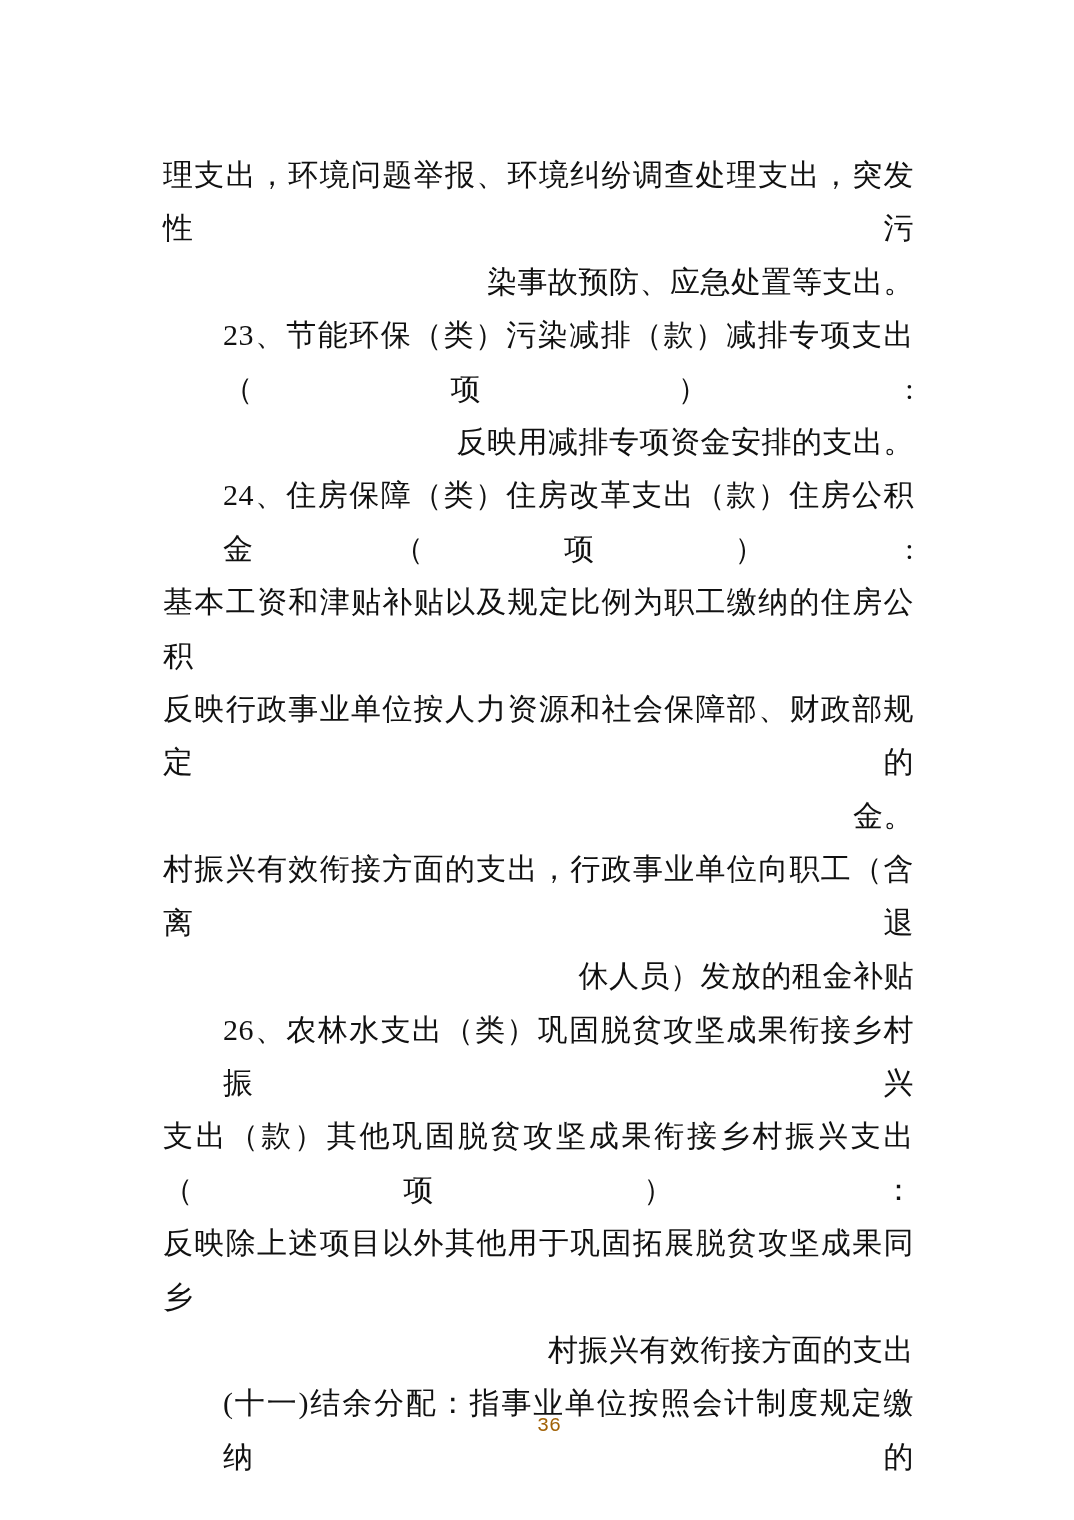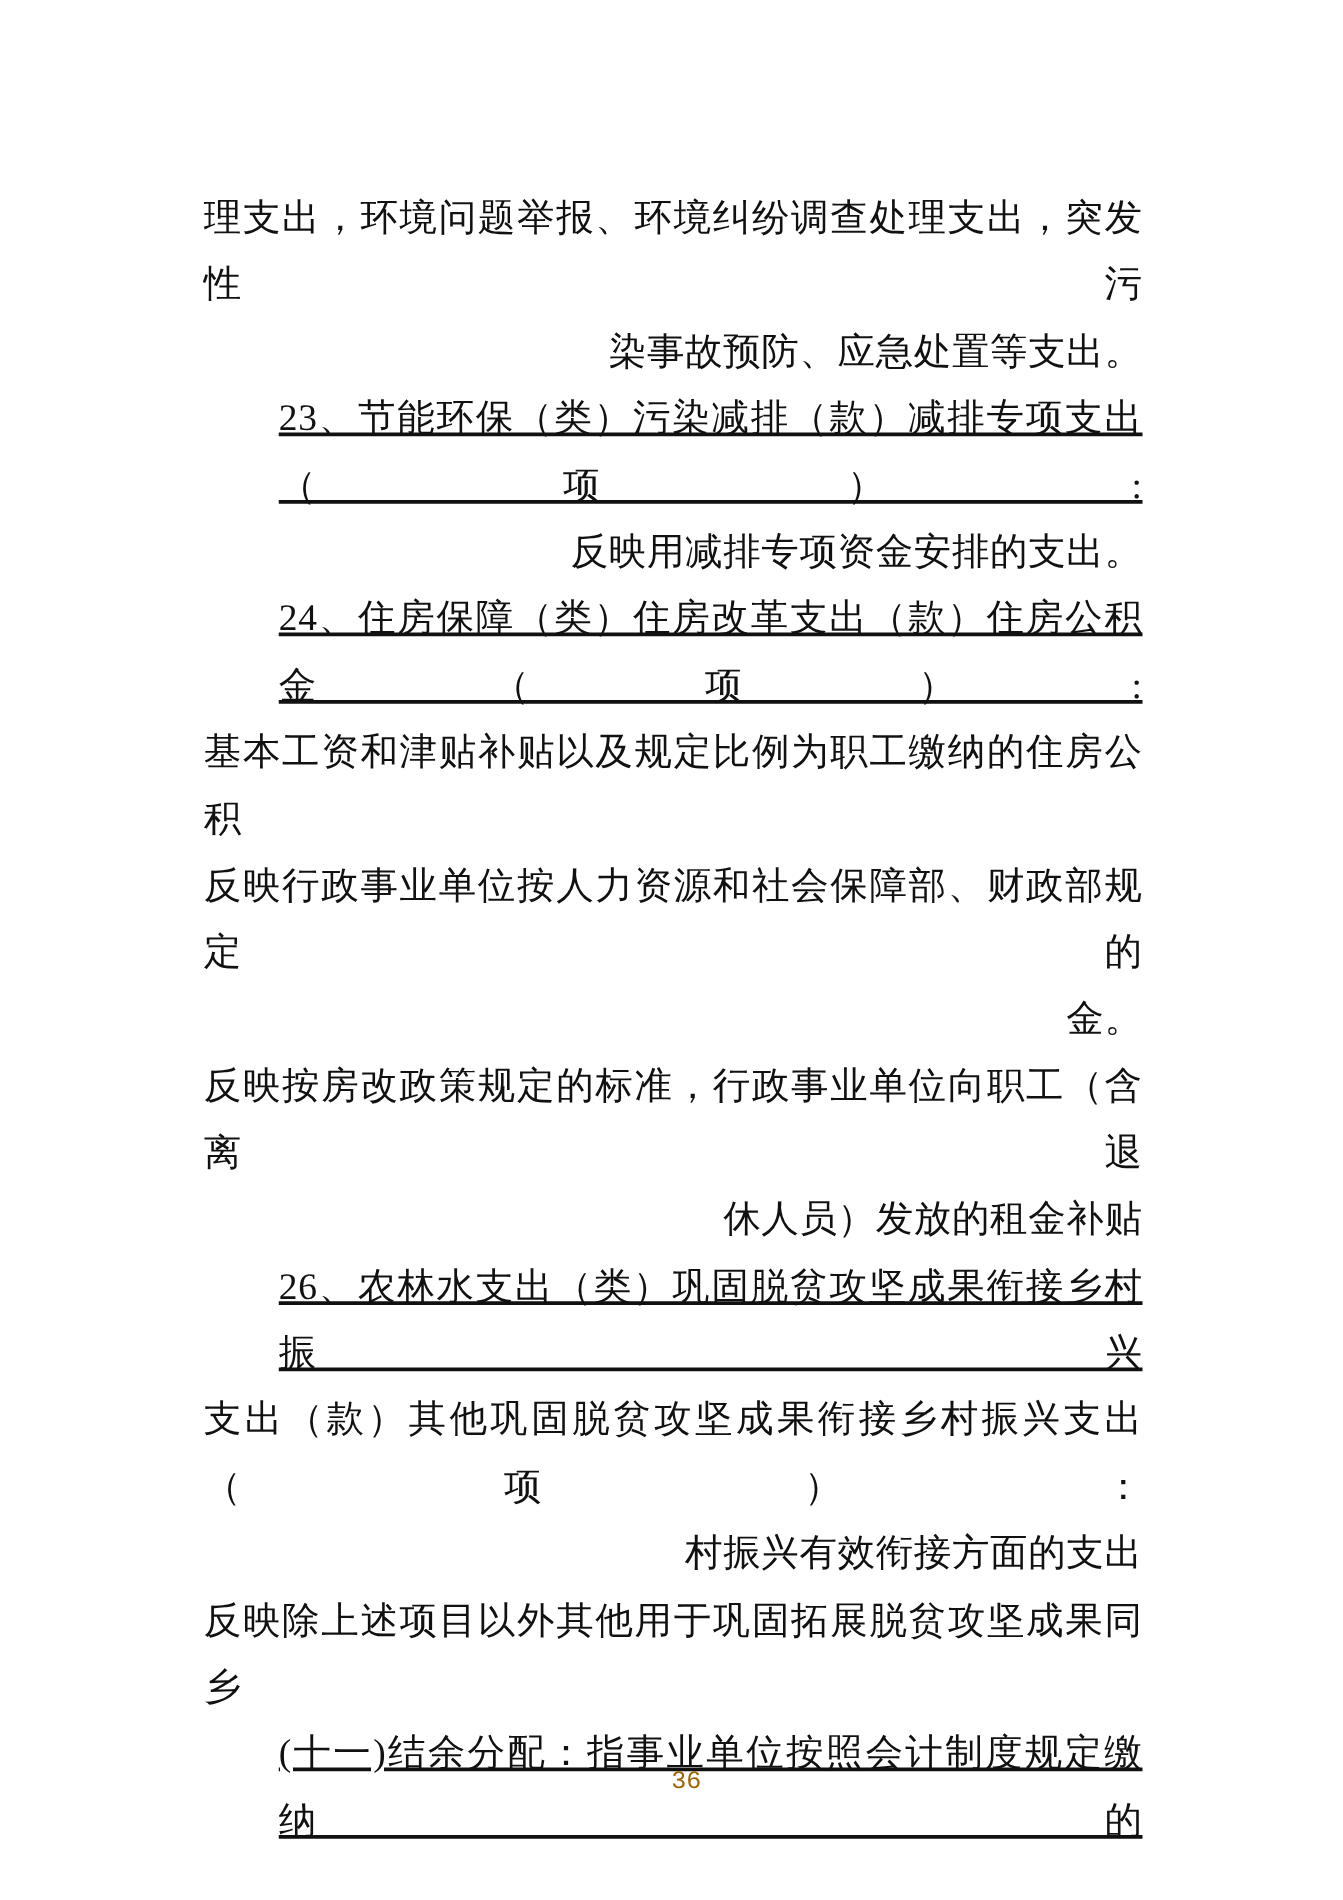--- a/index.html
+++ b/index.html
@@ -30,21 +30,20 @@
     text-align: right;
     letter-spacing: 0.5px;
   }
   .line.fill {
     text-align: justify;
     text-align-last: justify;
     text-justify: inter-character;
   }
   .line.indent {
     padding-left: 60px;
-    text-decoration: underline;
   }
   .page-footer {
     position: absolute;
     top: 1402px;
     left: 12px;
     width: 100%;
     text-align: center;
     font-size: 20px;
     color: #a16207;
     font-family: Liberation Mono, monospace;
@@ -56,23 +55,23 @@
 <div class="page">
   <div class="text-block">
     <div class="line fill">理支出，环境问题举报、环境纠纷调查处理支出，突发性污</div>
     <div class="line">染事故预防、应急处置等支出。</div>
     <div class="line fill indent">23、节能环保（类）污染减排（款）减排专项支出（项）:</div>
     <div class="line">反映用减排专项资金安排的支出。</div>
     <div class="line fill indent">24、住房保障（类）住房改革支出（款）住房公积金（项）:</div>
     <div class="line fill">基本工资和津贴补贴以及规定比例为职工缴纳的住房公积</div>
     <div class="line fill">反映行政事业单位按人力资源和社会保障部、财政部规定的</div>
     <div class="line">金。</div>
-    <div class="line fill">反映按房改政策规定的标准，行政事业单位向职工（含离退</div>
+    <div class="line fill">村振兴有效衔接方面的支出，行政事业单位向职工（含离退</div>
     <div class="line">休人员）发放的租金补贴</div>
     <div class="line fill indent">26、农林水支出（类）巩固脱贫攻坚成果衔接乡村振兴</div>
     <div class="line fill">支出（款）其他巩固脱贫攻坚成果衔接乡村振兴支出（项）：</div>
+    <div class="line fill">反映除上述项目以外其他用于巩固拓展脱贫攻坚成果同乡</div>
     <div class="line">村振兴有效衔接方面的支出</div>
-    <div class="line fill">反映除上述项目以外其他用于巩固拓展脱贫攻坚成果同乡</div>
     <div class="line fill indent">(十一)结余分配：指事业单位按照会计制度规定缴纳的</div>
 
   </div>
   <div class="page-footer">36</div>
 </div>
 
 </body></html>

